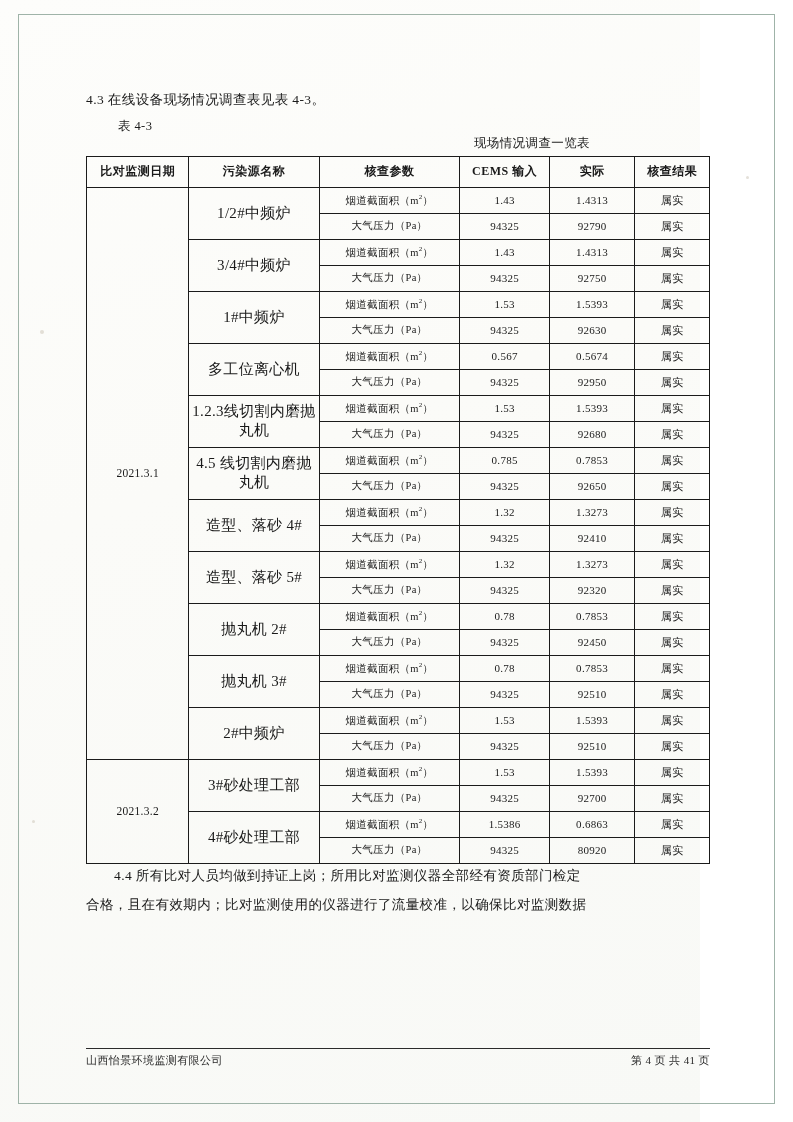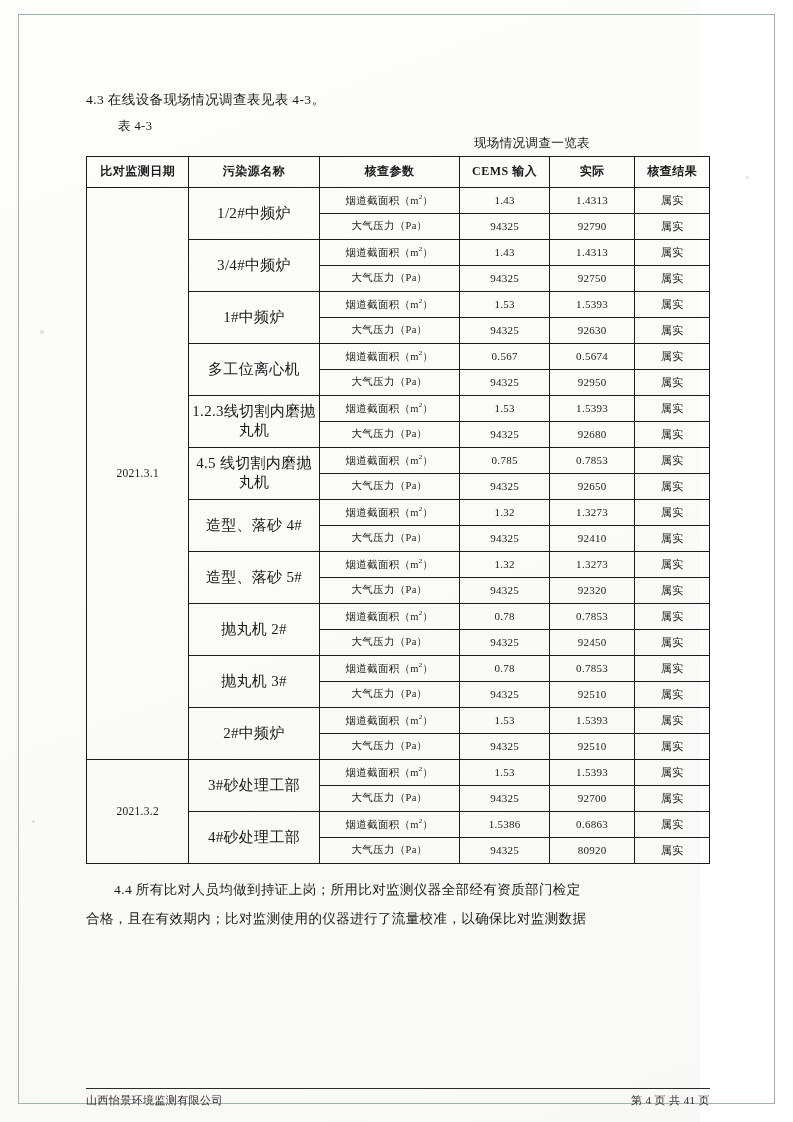--- a/index.html
+++ b/index.html
@@ -82,32 +82,31 @@
   sup{font-size:7px;vertical-align:super;}
   .col1{width:96px;}
   .col2{width:122px;}
   .col3{width:132px;}
   .col4{width:84px;}
   .col5{width:80px;}
   .col6{width:70px;}
   .footer{
     position:absolute;
     left:86px;
-    top:1088px;
+    top:1048px;
     width:624px;
     border-top:1px solid #2b2b2b;
     padding-top:4px;
     display:flex;
     justify-content:space-between;
     font-size:11px;
     color:#2b2b2b;
     letter-spacing:.4px;
   }
   .after-table{
-    margin-top:14px;
   }
   .speck{
     position:absolute;
     background:#c9c2b4;
     opacity:.5;
     border-radius:50%;
   }
 </style>
 </head>
 <body>

